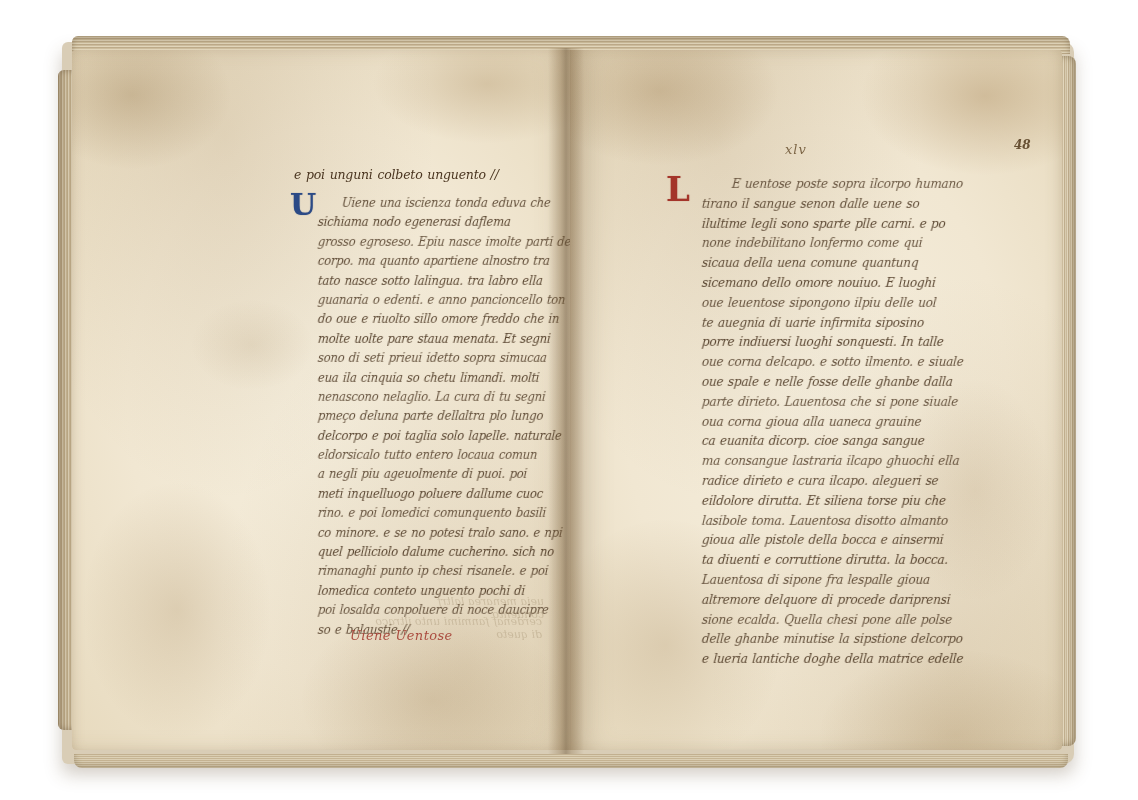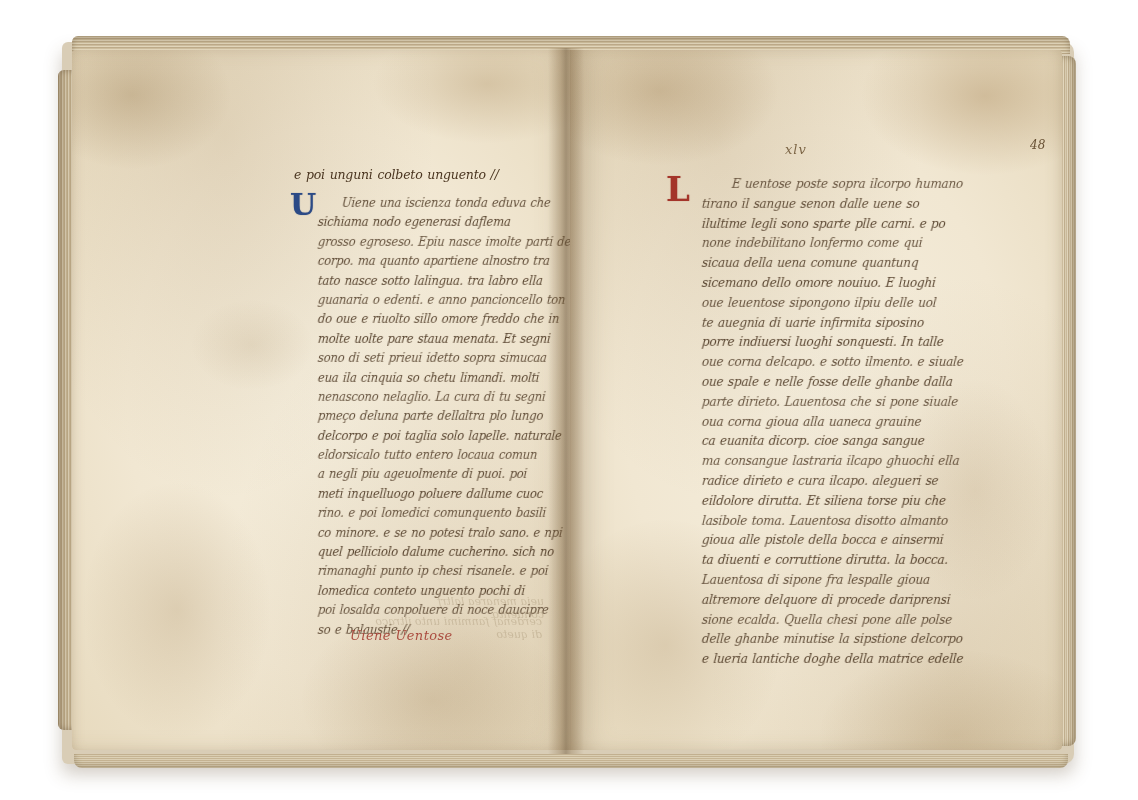--- a/index.html
+++ b/index.html
@@ -330,21 +330,21 @@
     <div class="page page-right">
 
       <div class="stain" style="left:-30px; top:-34px; width:240px; height:150px; background:radial-gradient(ellipse at center, rgba(145,110,62,0.30), rgba(145,110,62,0) 70%);"></div>
       <div class="stain" style="left:290px; top:-34px; width:250px; height:160px; background:radial-gradient(ellipse at center, rgba(150,112,60,0.32), rgba(150,112,60,0) 70%);"></div>
       <div class="stain" style="left:-20px; top:470px; width:230px; height:250px; background:radial-gradient(ellipse at center, rgba(150,118,70,0.22), rgba(150,118,70,0) 72%);"></div>
       <div class="stain" style="left:250px; top:600px; width:270px; height:170px; background:radial-gradient(ellipse at center, rgba(148,115,66,0.22), rgba(148,115,66,0) 72%);"></div>
       <div class="stain" style="left:330px; top:330px; width:150px; height:220px; background:radial-gradient(ellipse at center, rgba(150,118,72,0.14), rgba(150,118,72,0) 72%);"></div>
 
       <div class="running-head" style="left:215px; top:92px;">xlv</div>
 
-      <div class="folio" style="left:460px; top:88px;">48</div>
+      <div class="folio" style="left:444px; top:88px;font-weight:bold;">48</div>
 
       <div class="initial initial-red" style="left:96px; top:122px; font-size:34px;">L</div>
 
       <div class="text-col" id="right-text" style="left:132px; top:124px; width:266px;">
           <div class="line" style="height: 19.8px;">
             <span class="script" style="position: absolute; left: 30px; top: 0px; font-size: 12.6px; line-height: 19.8px; white-space: nowrap; transform: skewX(-6deg) scaleX(0.95); transform-origin: left center; opacity: 0.82; filter: blur(0.25px);">E uentose poste sopra ilcorpo humano</span>
           </div>
           <div class="line" style="height: 19.8px;">
             <span class="script" style="position: absolute; left: 0px; top: 0px; font-size: 12.6px; line-height: 19.8px; white-space: nowrap; transform: skewX(-6deg) scaleX(0.95); transform-origin: left center; opacity: 0.86; filter: blur(0.25px);">tirano il sangue senon dalle uene so</span>
           </div>

